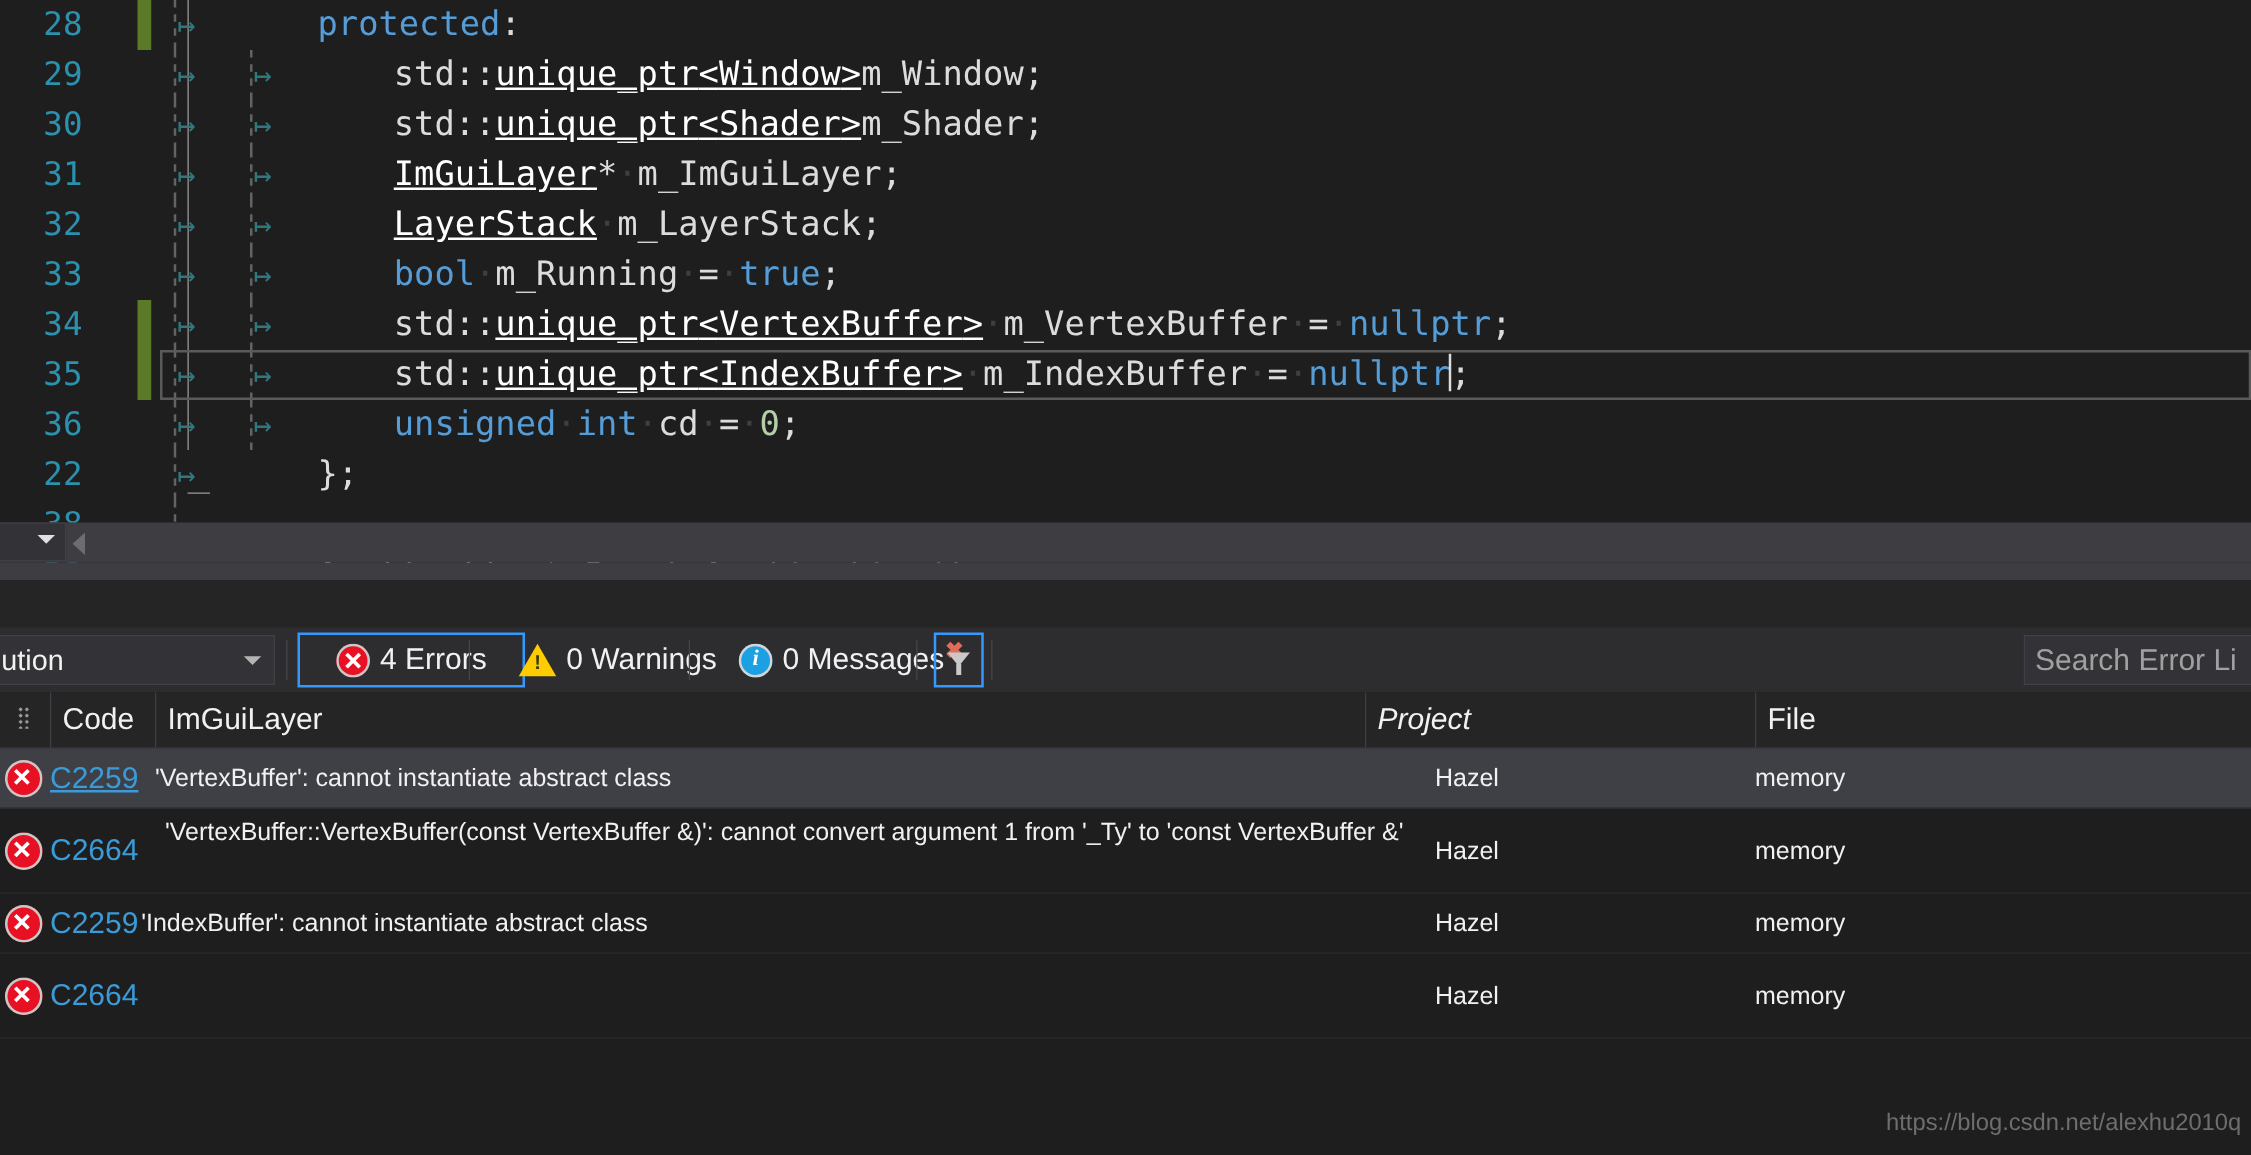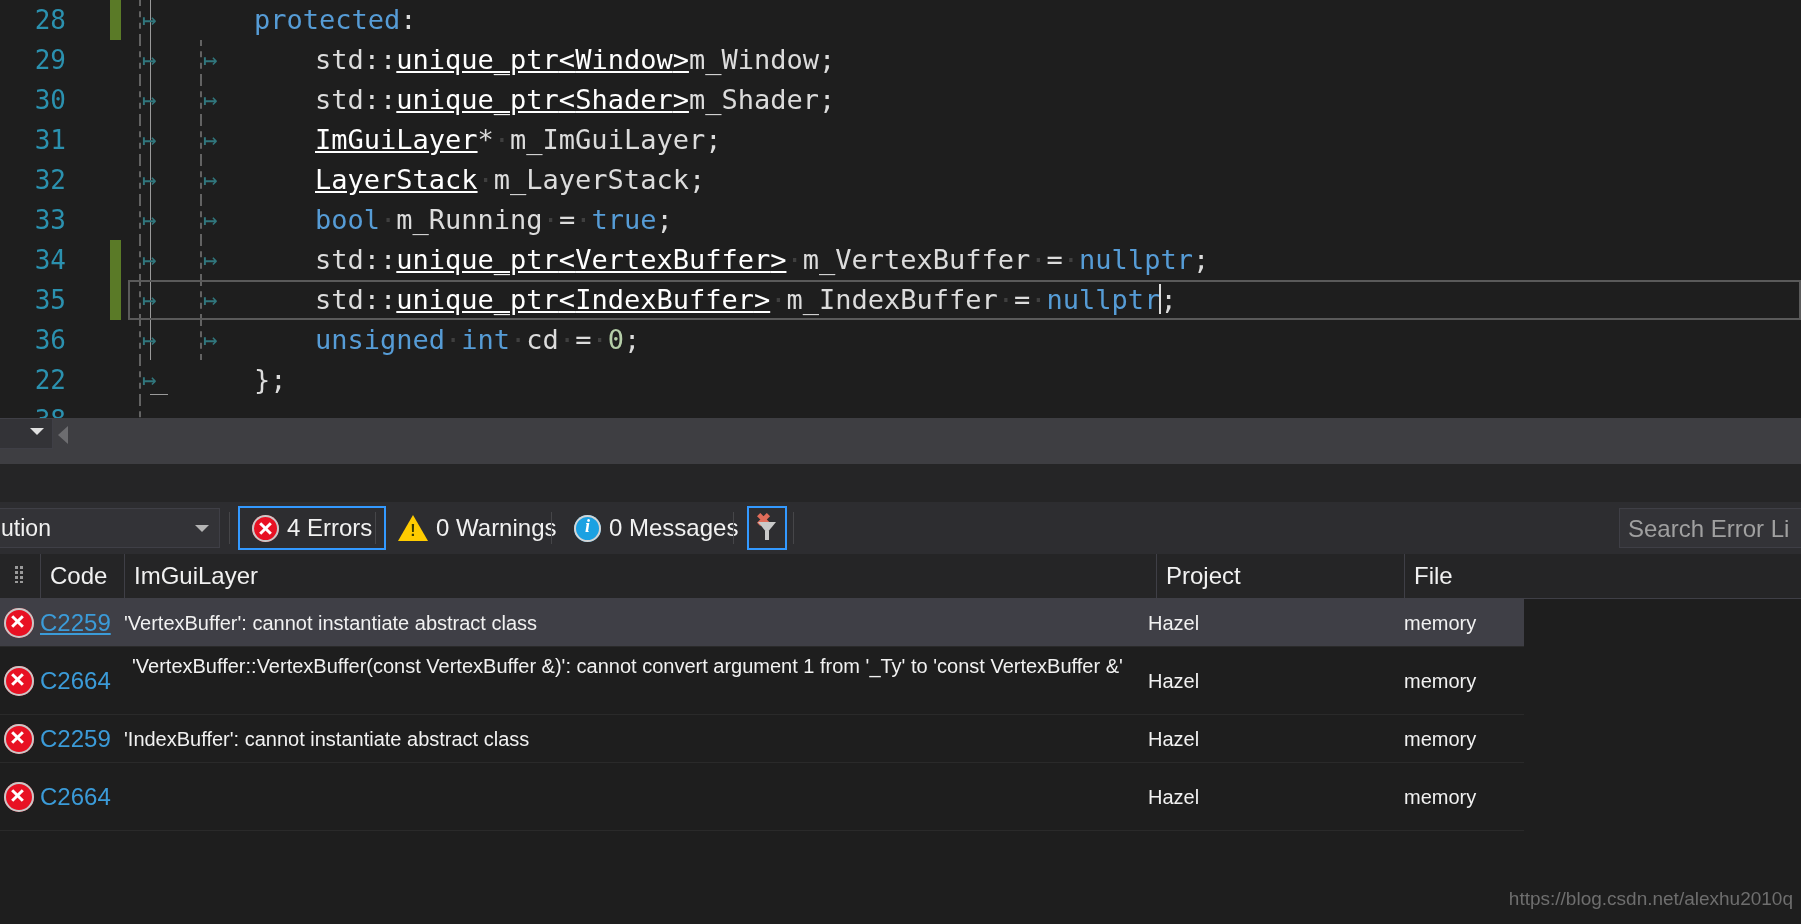--- a/index.html
+++ b/index.html
@@ -96,21 +96,21 @@
   .tb-combo .chev{
     position:absolute;right:10px;top:16px;width:0;height:0;
     border-left:7px solid transparent;border-right:7px solid transparent;
     border-top:7px solid #b4b4b4;
   }
   #scope-combo{left:-70px;width:290px;}
   #build-combo{left:802px;width:261px;}
   .tb-sep{position:absolute;top:10px;width:1px;height:32px;background:#464649;}
   .tb-btn{
     position:absolute;top:4px;height:44px;box-sizing:border-box;
-    display:flex;align-items:center;gap:8px;padding:0 12px;
+    display:flex;align-items:center;gap:8px;padding:0 29px;
     color:#f1f1f1;font-size:24px;border:2px solid transparent;
   }
   .tb-btn.selected{border-color:#3399ff;background:#2d2d30;}
   .icon-err{
     width:27px;height:27px;border-radius:50%;background:#e81123;
     position:relative;flex:0 0 auto;box-shadow:0 0 0 2px #c8c8c8 inset;
   }
   .icon-err:before,.icon-err:after{
     content:"";position:absolute;left:6px;top:12px;width:15px;height:3px;
     background:#fff;
@@ -170,21 +170,21 @@
     border-bottom:1px solid #3f3f46;
   }
   .hdr-cell{
     position:absolute;top:0;height:44px;line-height:44px;color:#f1f1f1;font-size:24px;
     border-left:1px solid #3f3f46;box-sizing:border-box;padding-left:9px;
   }
   .grip{position:absolute;left:14px;top:11px;width:10px;height:18px;
     background-image:radial-gradient(#9a9a9a 40%,transparent 41%);
     background-size:5px 5px;}
   .row{
-    position:absolute;left:0;width:1524px;
+    position:absolute;left:0;width:1801px;
     border-bottom:1px solid #2a2a2a;box-sizing:border-box;
   }
   .row.hover{background:#3f3f46;}
   .cell{position:absolute;top:0;color:#f1f1f1;font-size:20px;}
   .cell.code{font-size:24px;}
   .code-link{color:#3b9bd8;text-decoration:none;}
   .row.hover .code-link{text-decoration:underline;}
   .desc{line-height:32px;}
   .err-badge{position:absolute;left:4px;width:30px;height:30px;}
   .watermark{
@@ -265,42 +265,42 @@
       <div class="search-box">
         <input type="text" placeholder="Search Error Li" style="">
       </div>
     </div>
 
     <div class="grid">
       <div class="hdr" id="grid-header">
         <span class="grip"></span>
       <span class="hdr-cell" style="left: 40px; width: 84px;">Code</span>
           <span class="hdr-cell" style="left: 124px; width: 1024px;">ImGuiLayer</span>
-          <span class="hdr-cell" style="left: 1156px; width: 256px;">Project</span>
+          <span class="hdr-cell" style="left: 1092px; width: 256px; font-style: italic;">Project</span>
           <span class="hdr-cell" style="left: 1404px; width: 397px;">File</span>
         </div>
       <div id="grid-body">
           <div class="row hover" style="top: 45px; height: 48px;">
             <span class="err-badge icon-err" style="top: 9px;"></span>
             <span class="cell code" style="left: 40px; width: 84px; line-height: 48px; top: 0px;"><span class="code-link">C2259</span></span>
             <span class="cell desc" style="left: 124px; width: 1024px; line-height: 48px; top: 0px;">'VertexBuffer': cannot instantiate abstract class</span>
             <span class="cell " style="left: 1148px; width: 256px; line-height: 48px; top: 0px;">Hazel</span>
             <span class="cell " style="left: 1404px; width: 397px; line-height: 48px; top: 0px;">memory</span>
           </div>
           <div class="row" style="top: 93px; height: 68px;">
             <span class="err-badge icon-err" style="top: 19px;"></span>
             <span class="cell code" style="left: 40px; width: 84px; line-height: 32px; top: 18px;"><span class="code-link">C2664</span></span>
             <span class="cell desc" style="left: 132px; width: 1024px; line-height: 32px; top: 3px;">'VertexBuffer::VertexBuffer(const VertexBuffer &amp;)': cannot convert argument 1 from '_Ty' to 'const VertexBuffer &amp;'</span>
             <span class="cell " style="left: 1148px; width: 256px; line-height: 32px; top: 18px;">Hazel</span>
             <span class="cell " style="left: 1404px; width: 397px; line-height: 32px; top: 18px;">memory</span>
           </div>
           <div class="row" style="top: 161px; height: 48px;">
             <span class="err-badge icon-err" style="top: 9px;"></span>
             <span class="cell code" style="left: 40px; width: 84px; line-height: 48px; top: 0px;"><span class="code-link">C2259</span></span>
-            <span class="cell desc" style="left: 124px; width: 1024px; line-height: 48px; top: 0px;">'IndexBuffer': cannot instantiate abstract class</span>
+            <span class="cell desc" style="left: 113px; width: 1024px; line-height: 48px; top: 0px;">'IndexBuffer': cannot instantiate abstract class</span>
             <span class="cell " style="left: 1148px; width: 256px; line-height: 48px; top: 0px;">Hazel</span>
             <span class="cell " style="left: 1404px; width: 397px; line-height: 48px; top: 0px;">memory</span>
           </div>
           <div class="row" style="top: 209px; height: 68px;">
             <span class="err-badge icon-err" style="top: 19px;"></span>
             <span class="cell code" style="left: 40px; width: 84px; line-height: 32px; top: 18px;"><span class="code-link">C2664</span></span>
             <span class="cell " style="left: 1148px; width: 256px; line-height: 32px; top: 18px;">Hazel</span>
             <span class="cell " style="left: 1404px; width: 397px; line-height: 32px; top: 18px;">memory</span>
           </div>
         </div>

